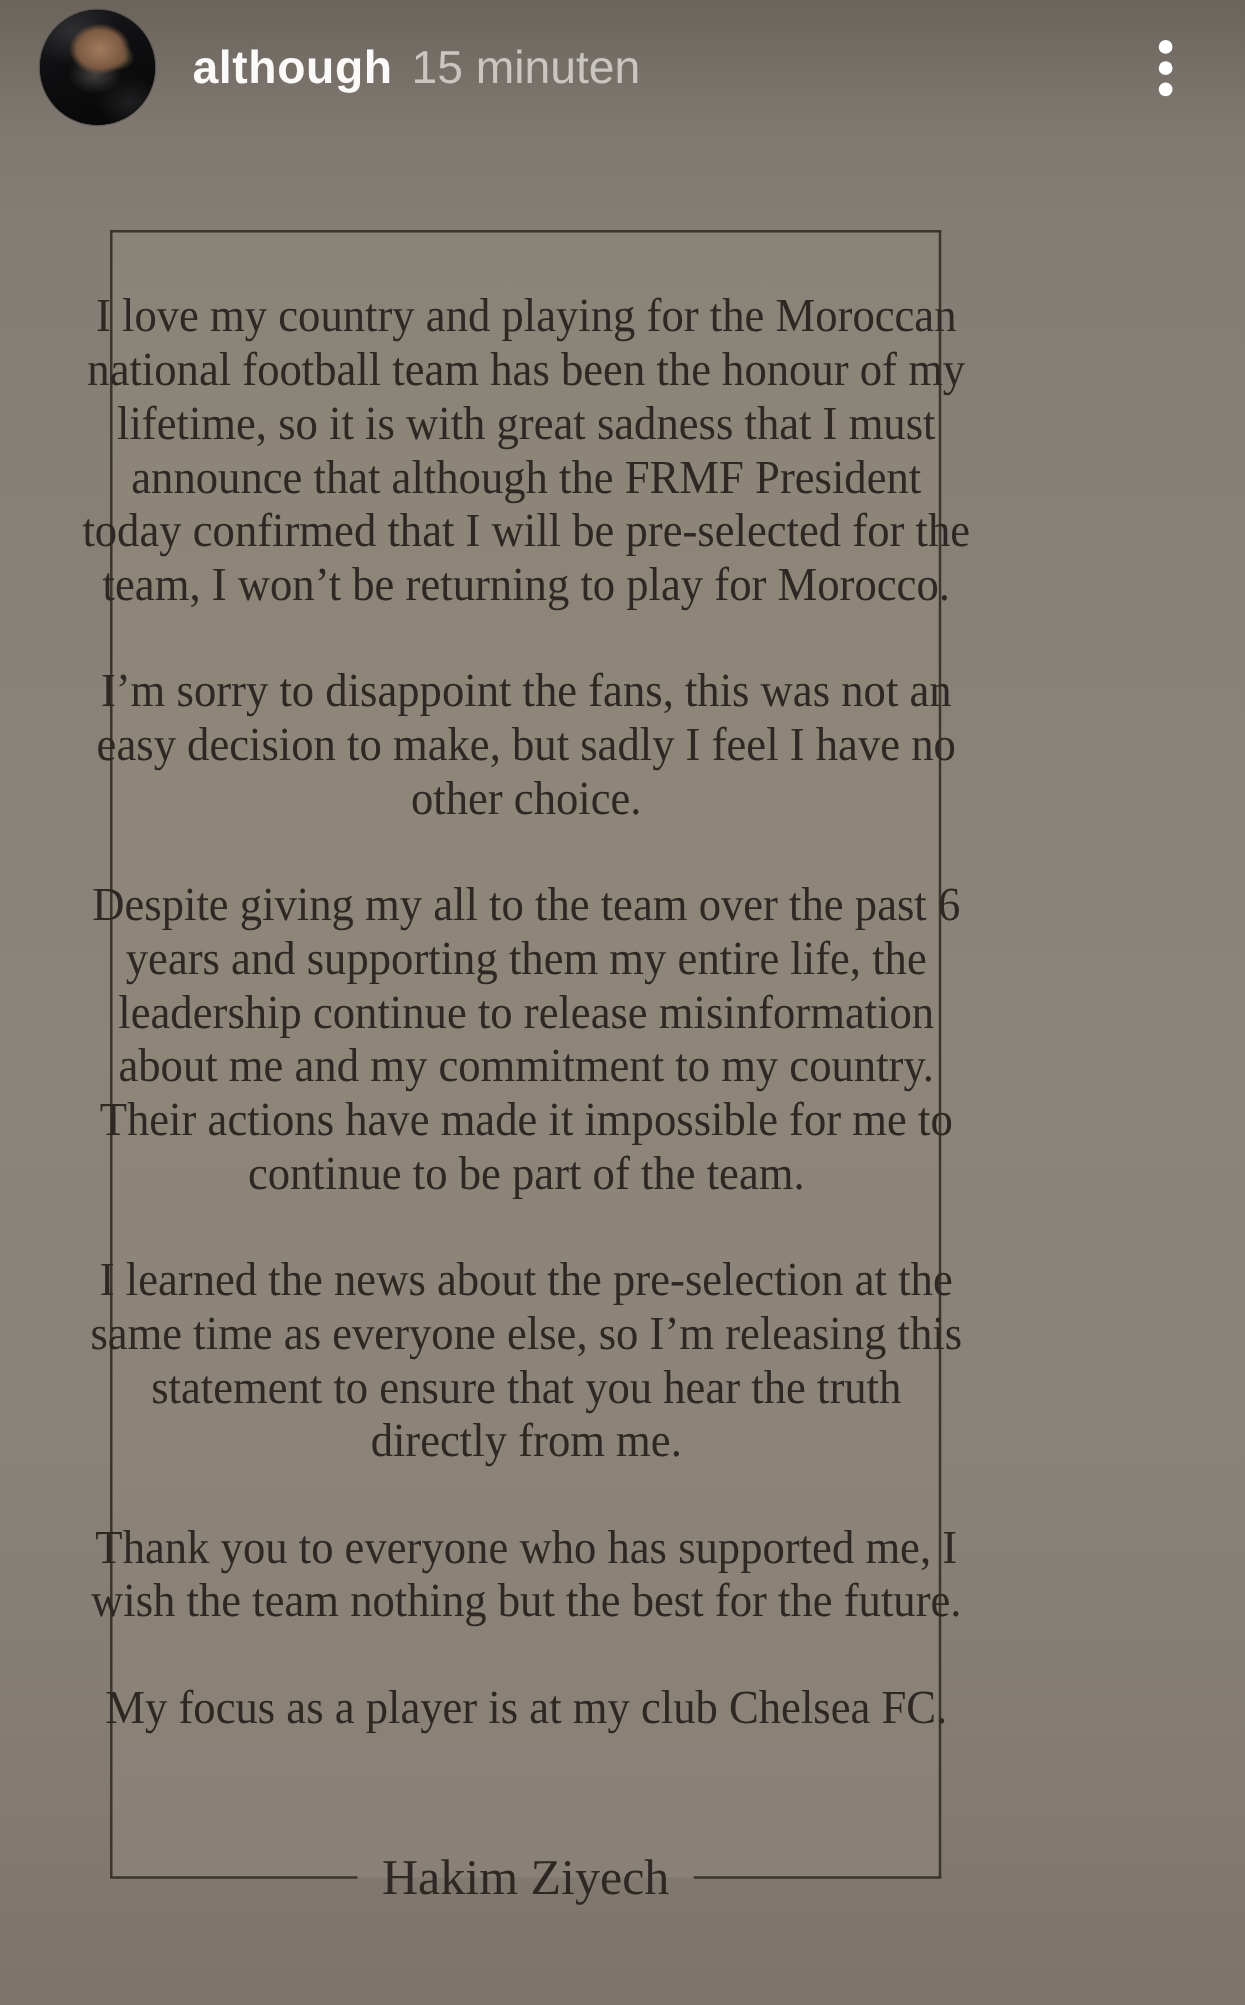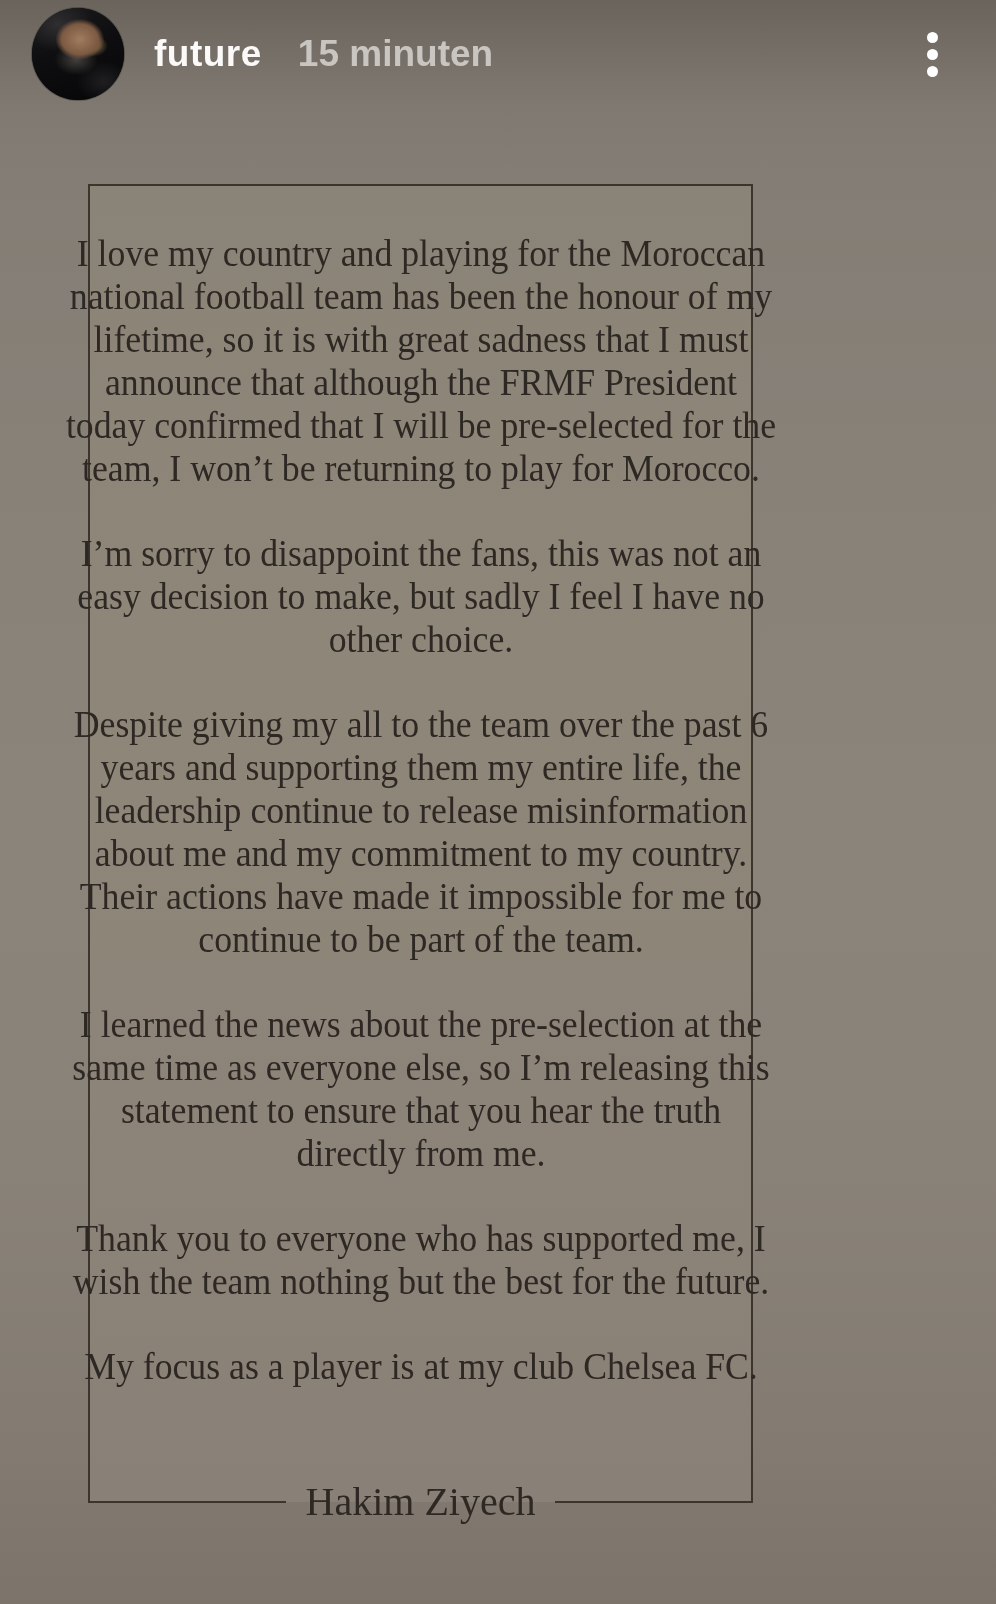--- a/index.html
+++ b/index.html
@@ -53,23 +53,23 @@
       linear-gradient(160deg, #1b1a1c 0%, #0e0e10 45%, #060607 100%);
   }
   .username {
     font-size: 37px;
     font-weight: 700;
     color: #fbfaf9;
     letter-spacing: 0.5px;
   }
   .timestamp {
     font-size: 37px;
-    font-weight: 700;
+    font-weight: 400;
     color: #c9c5c0;
-    margin-left: 36px;
+    margin-left: 15px;
   }
   .menu-button {
     margin-left: auto;
     background: none;
     border: none;
     padding: 8px 10px;
     display: flex;
     flex-direction: column;
     align-items: center;
     gap: 6px;
@@ -171,21 +171,21 @@
       <span class="sig-line"></span>
       <span class="sig-name">Hakim Ziyech</span>
       <span class="sig-line"></span>
     </div>
   </div>
 
   <header class="story-header">
     <div class="avatar">
       <div class="avatar-photo"></div>
     </div>
-    <span class="username">future</span>
+    <span class="username">although</span>
     <span class="timestamp">15 minuten</span>
     <button class="menu-button">
       <span class="menu-dot"></span>
       <span class="menu-dot"></span>
       <span class="menu-dot"></span>
     </button>
   </header>
 
 </div>
 

